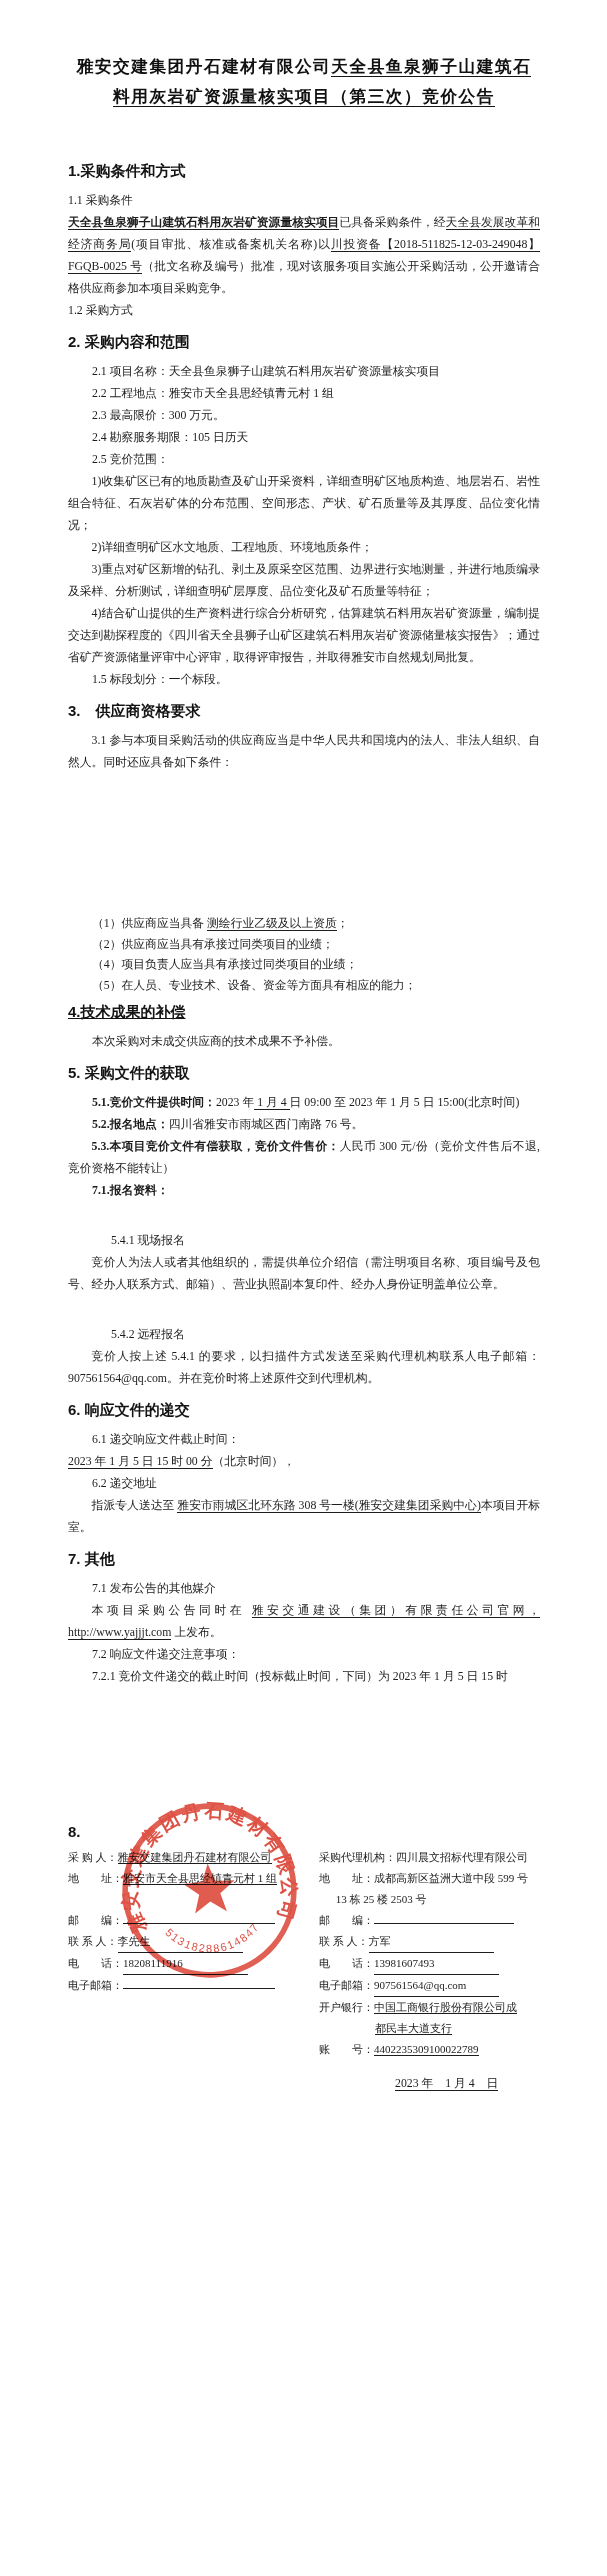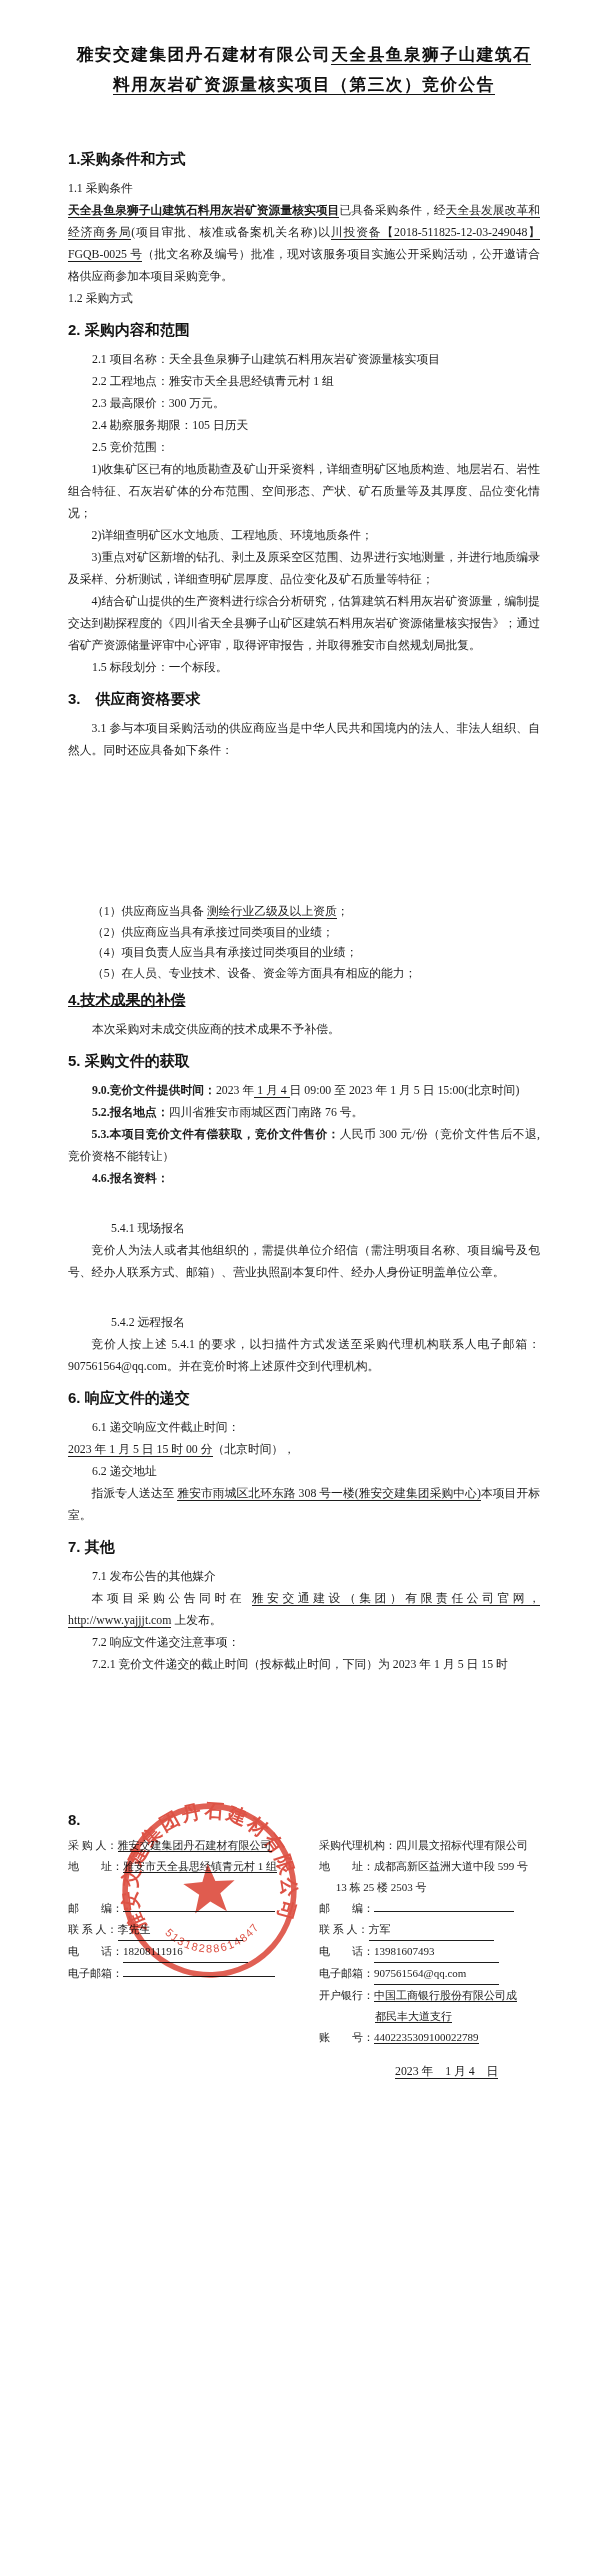--- a/index.html
+++ b/index.html
@@ -2,21 +2,21 @@
 <html style="font-size:12px"><head>
 <meta charset="utf-8">
 <style>
   * { margin:0; padding:0; box-sizing:border-box; }
   html,body { background:#ffffff; }
   body {
     width:608px; height:2576px; position:relative; overflow:hidden;
     font-family:"Liberation Serif","DejaVu Serif",serif;
     color:#1d1d1d;
   }
-  .page { padding:40px 68px 0 68px; }
+  .page { padding:52px 68px 0 68px; }
   .title {
     font-family:"Liberation Sans","DejaVu Sans",sans-serif;
     font-weight:bold; font-size:16.7px; line-height:30px;
     text-align:center; letter-spacing:1.5px; color:#111;
   }
   .title .u { border-bottom:1.5px solid #151515; }
   .h {
     font-family:"Liberation Sans","DejaVu Sans",sans-serif;
     font-weight:bold; font-size:15px; line-height:24px; color:#141414;
     margin:9px 0 6px 0;
@@ -87,29 +87,29 @@
   </div>
   <div class="tc ind req">（2）供应商应当具有承接过同类项目的业绩；</div>
   <div class="tc ind req">（4）项目负责人应当具有承接过同类项目的业绩；</div>
   <div class="tc ind req">（5）在人员、专业技术、设备、资金等方面具有相应的能力；</div>
 
   <div class="h" style="margin-top:4.6px;text-decoration:underline;">4.技术成果的补偿</div>
   <div class="tc ind">本次采购对未成交供应商的技术成果不予补偿。</div>
 
   <div class="h">5. 采购文件的获取</div>
   <div class="tc ind">
-    <span class="b">9.0.竞价文件提供时间：</span><span>2023 年</span><span class="u"> 1 月 4 </span><span>日 09:00 至 2023 年 1 月 5 日 15:00(北京时间)</span>
+    <span class="b">5.1.竞价文件提供时间：</span><span>2023 年</span><span class="u"> 1 月 4 </span><span>日 09:00 至 2023 年 1 月 5 日 15:00(北京时间)</span>
   </div>
   <div class="tc ind">
     <span class="b">5.2.报名地点：</span><span>四川省雅安市雨城区西门南路 76 号。</span>
   </div>
   <p class="t pind">
     <span class="b">5.3.本项目竞价文件有偿获取，竞价文件售价：</span><span>人民币 300 元/份（竞价文件售后不退,竞价资格不能转让）</span>
   </p>
-  <div class="tc ind b">4.6.报名资料：</div>
+  <div class="tc ind b">7.1.报名资料：</div>
   <div class="tc ind2">5.4.1 现场报名</div>
   <p class="t pind">竞价人为法人或者其他组织的，需提供单位介绍信（需注明项目名称、项目编号及包号、经办人联系方式、邮箱）、营业执照副本复印件、经办人身份证明盖单位公章。</p>
   <div class="tc ind2">5.4.2 远程报名</div>
   <p class="t pind">
     <span>竞价人按上述 5.4.1 的要求，以扫描件方式发送至采购代理机构联系人电子邮箱：</span><span>907561564@qq.com</span><span>。并在竞价时将上述原件交到代理机构。</span>
   </p>
 
   <div class="h">6. 响应文件的递交</div>
   <div class="tc ind">6.1 递交响应文件截止时间：</div>
   <div class="tc">

